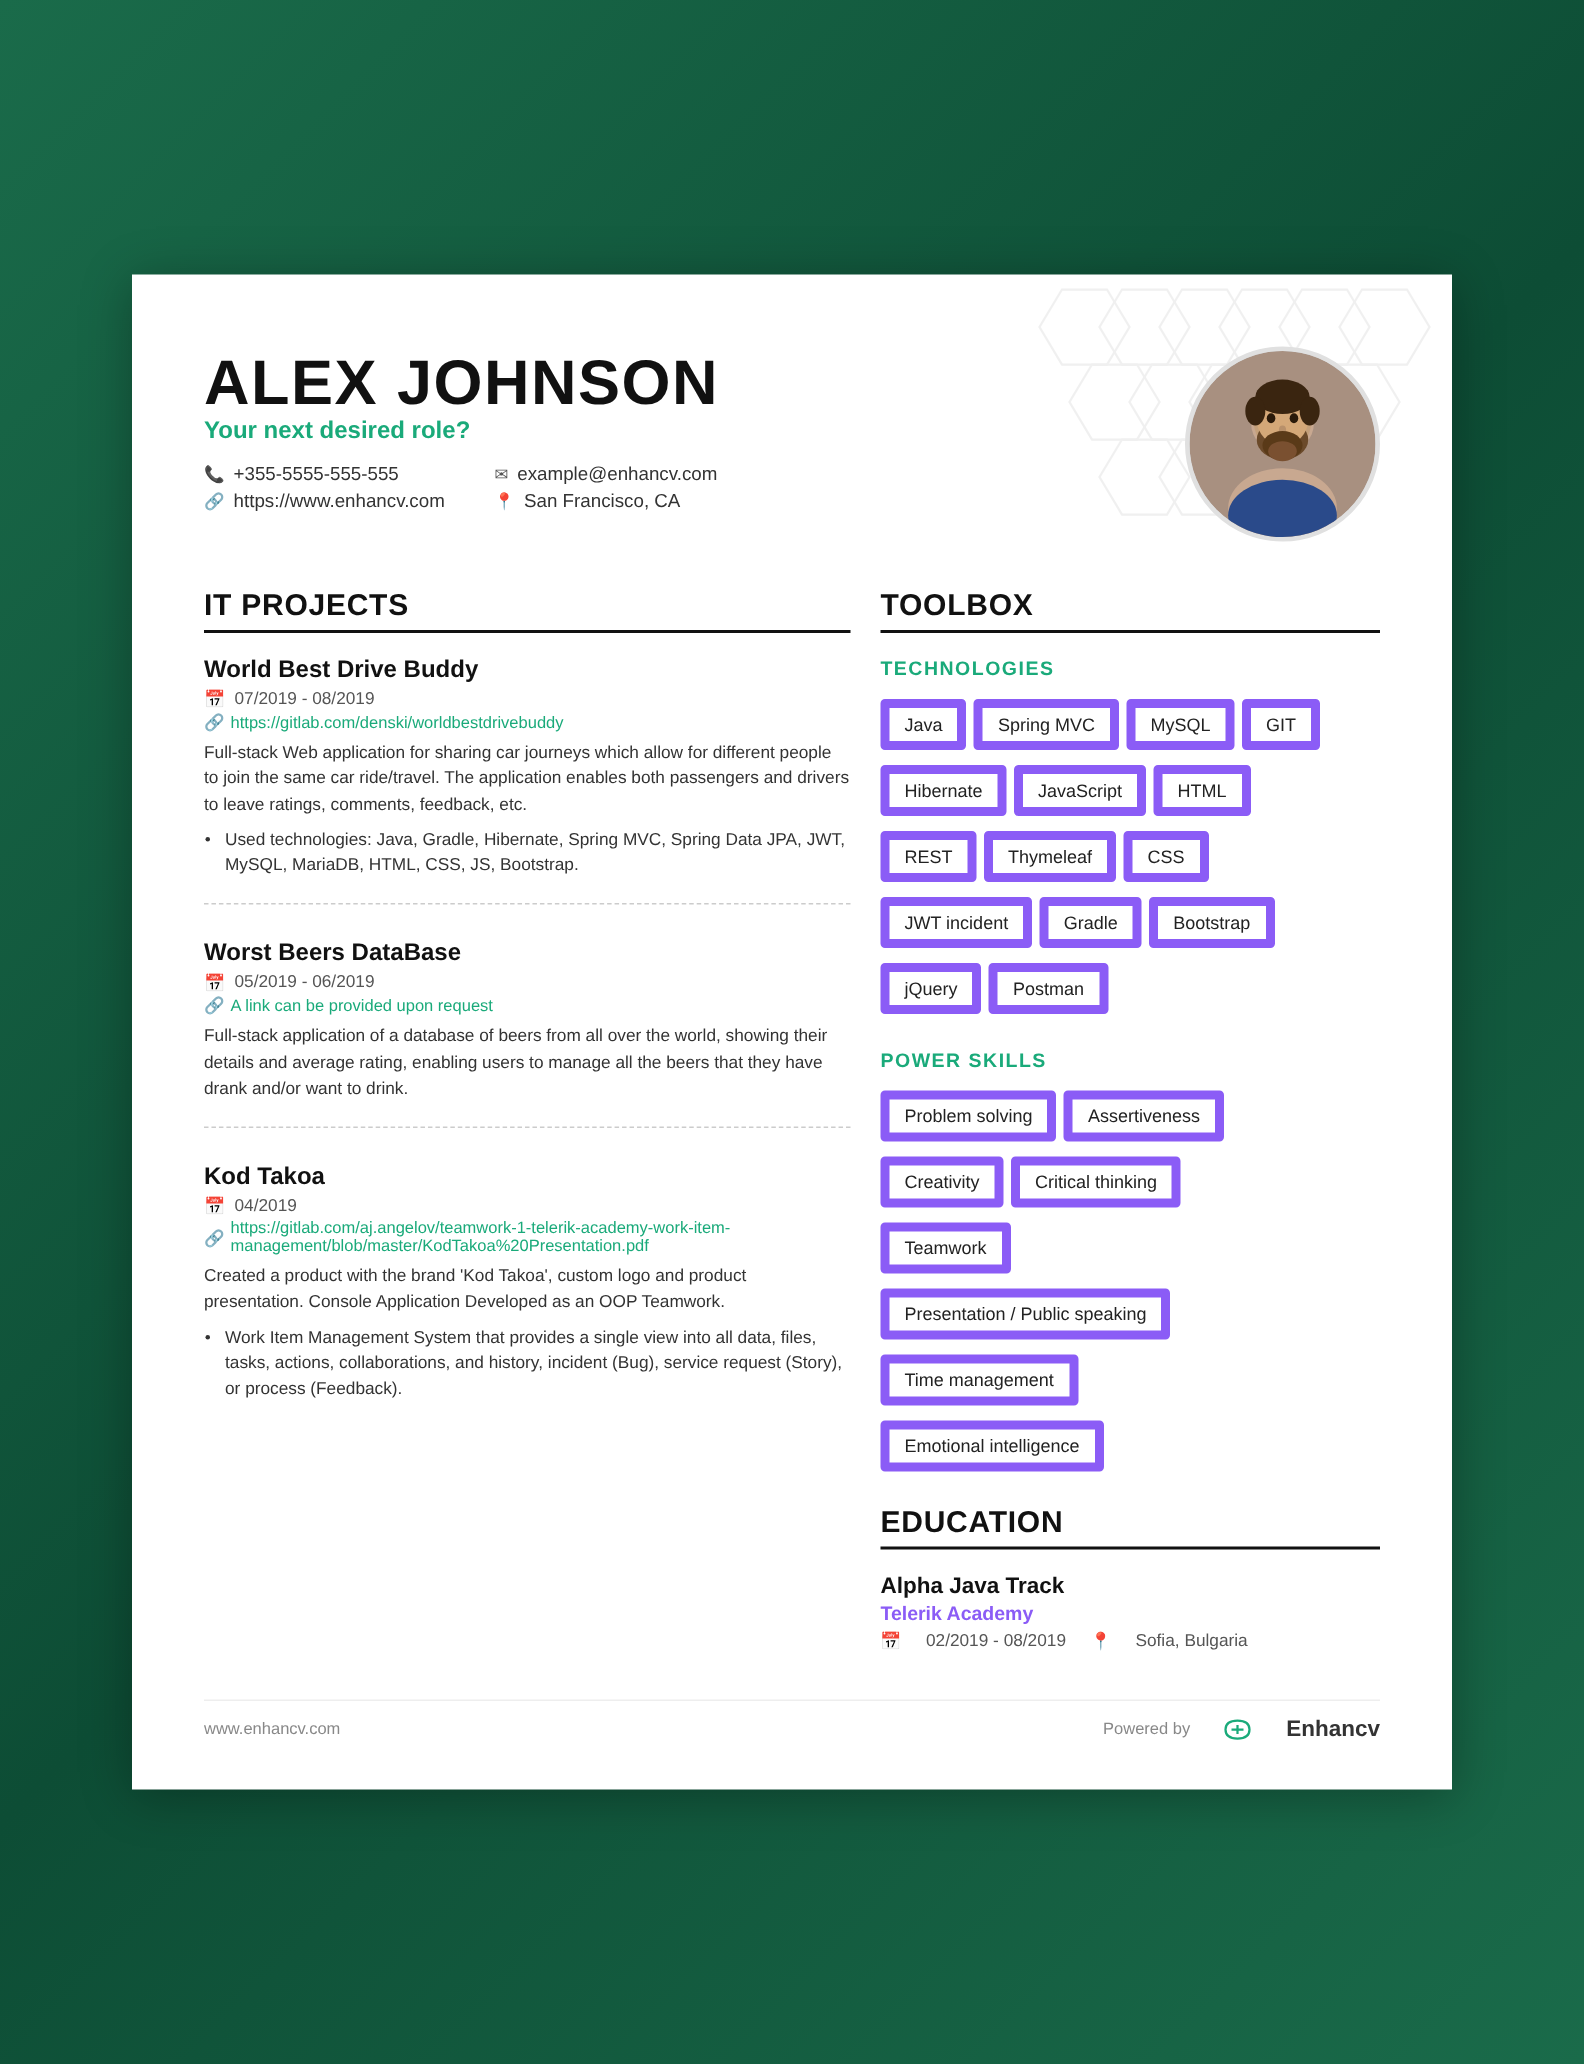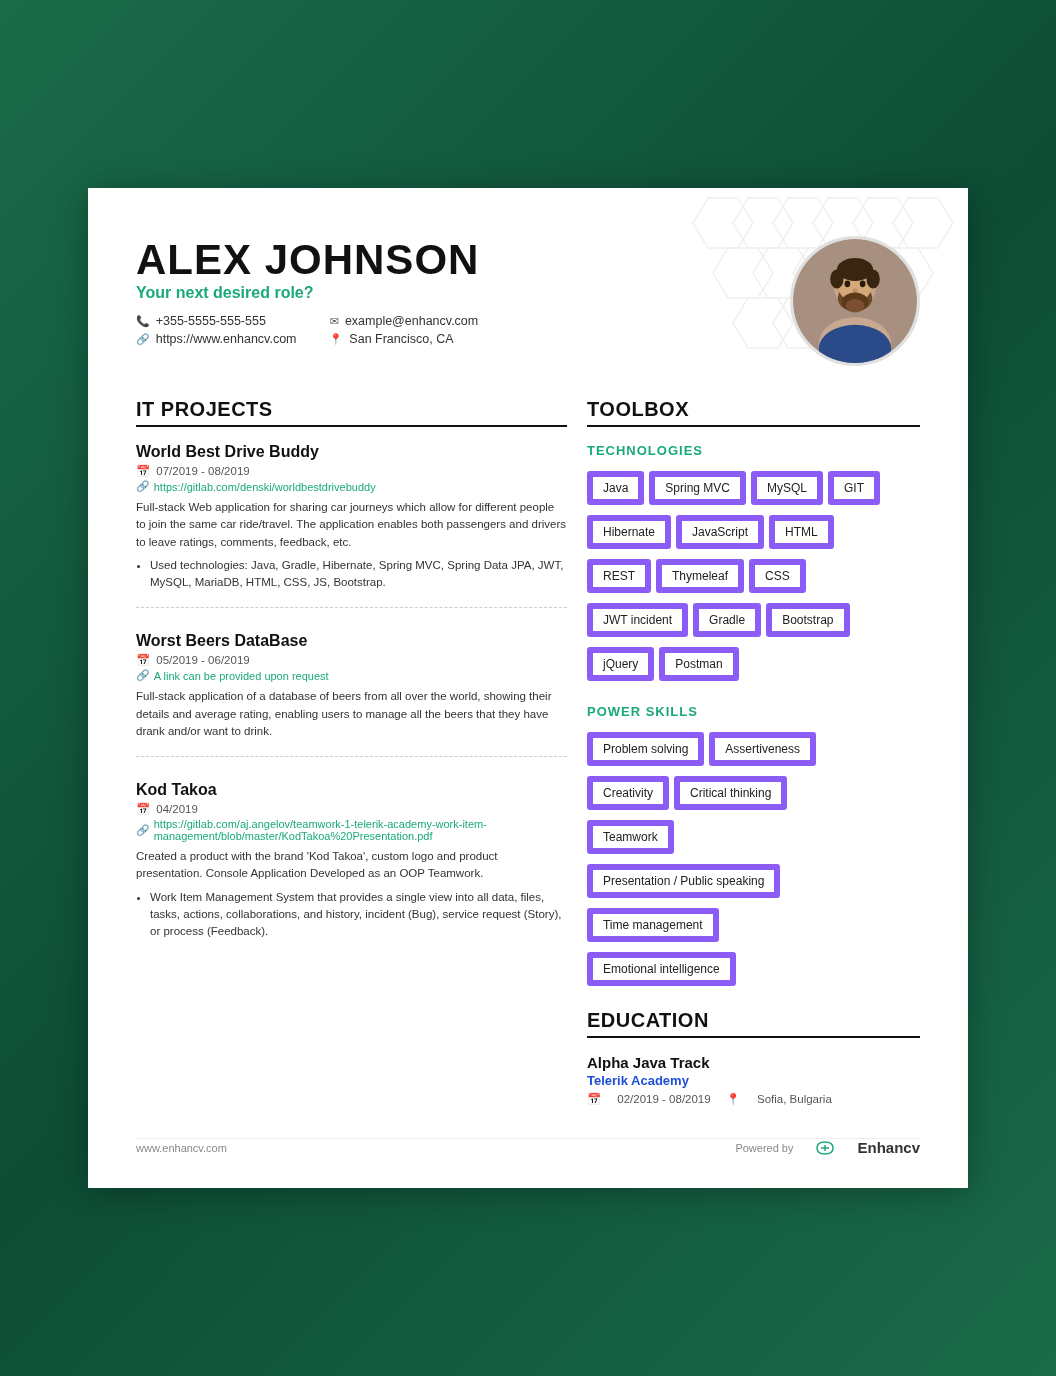--- a/index.html
+++ b/index.html
@@ -194,41 +194,42 @@
       margin-top: 8px;
     }
     .edu-name {
       font-size: 15px;
       font-weight: 700;
       color: #111;
       margin-bottom: 2px;
     }
     .edu-institution {
       font-size: 13px;
-      color: #1d4ed8;
+      color: #8b5cf6;
       font-weight: 600;
       margin-bottom: 4px;
     }
     .edu-meta {
       font-size: 11.5px;
       color: #555;
       display: flex;
       align-items: center;
       gap: 16px;
     }
 
     
     .footer {
       display: flex;
       justify-content: space-between;
       align-items: center;
       margin-top: 32px;
       font-size: 11px;
       color: #888;
       border-top: 1px solid #eee;
+      padding-top: 10px;
     }
     .footer-powered {
       display: flex;
       align-items: center;
       gap: 22px;
     }
     .enhancv-logo {
       font-weight: 700;
       color: #333;
       font-size: 15px;

